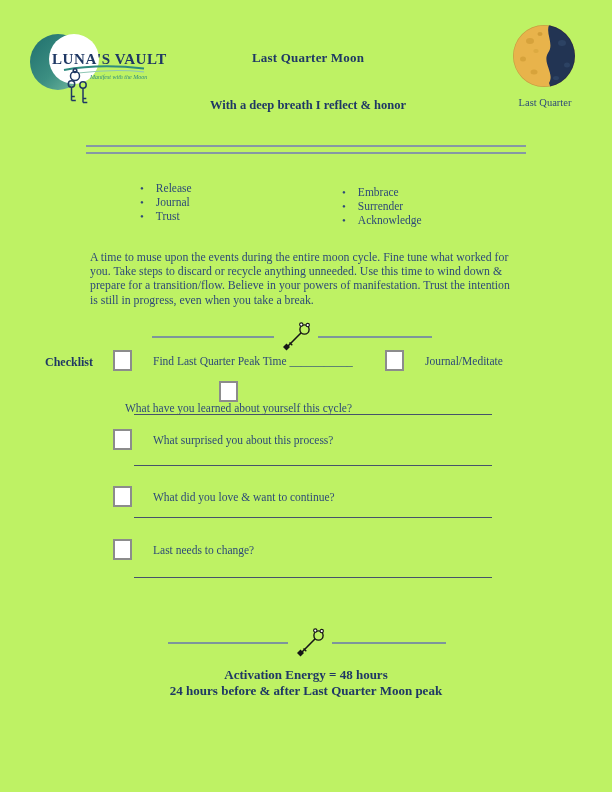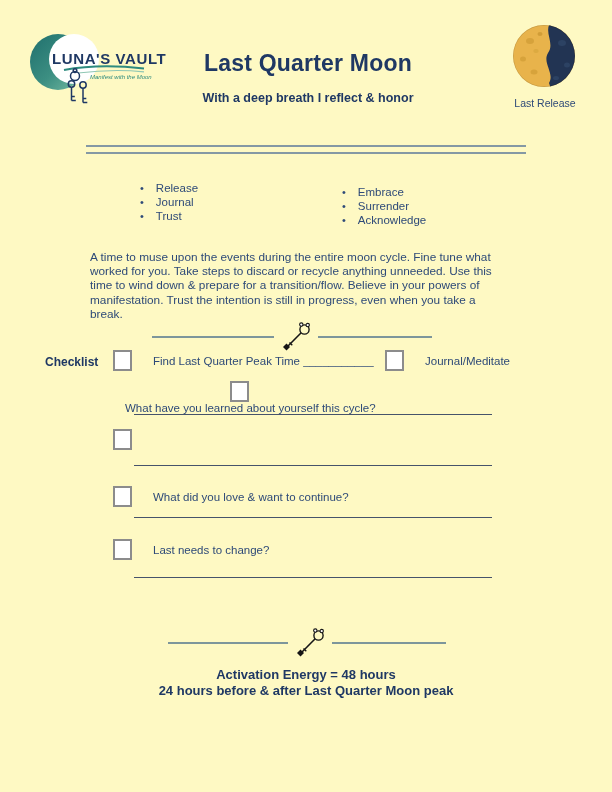--- a/index.html
+++ b/index.html
@@ -1,27 +1,27 @@
 <!DOCTYPE html>
 <html><head>
 <meta charset="utf-8">
 <style>
   html,body { margin:0; padding:0; background:#fff; }
   .page {
-    position:relative; width:612px; height:792px; background:#fef9c3;
-    font-family:Liberation Sans, sans-serif; overflow:hidden;
+    position:relative; width:612px; height:792px; background:#bef264;
+    font-family:Liberation Serif, serif; overflow:hidden;
   }
 
   
   .logo { position:absolute; left:28px; top:26px; width:158px; height:82px; }
 
   
   .title-block { position:absolute; left:160px; width:296px; top:50px; text-align:center; }
-  .page-title { font-size:23px; font-weight:bold; color:#1f3864; letter-spacing:0.2px; }
-  .subtitle { margin-top:14px; font-size:12.5px; font-weight:bold; color:#1f3864; line-height:15px; }
+  .page-title { font-size:13px; font-weight:bold; color:#1f3864; letter-spacing:0.2px; }
+  .subtitle { margin-top:32px; font-size:12.5px; font-weight:bold; color:#1f3864; line-height:15px; }
 
   
   .moon-fig { position:absolute; left:502px; top:23px; width:86px; text-align:center; }
   .moon-label { margin-top:4px; font-size:10.5px; color:#2e4a78; }
 
   
   .double-rule { position:absolute; left:86px; top:145px; width:440px; }
   .double-rule .rule { height:2px; background:#8599a4; }
   .double-rule .rule + .rule { margin-top:5px; }
 
@@ -119,21 +119,21 @@
         <ellipse cx="17" cy="36" rx="3" ry="2.5" fill="#d09c35" opacity="0.7"></ellipse>
         <ellipse cx="28" cy="49" rx="3.5" ry="2.5" fill="#d09c35" opacity="0.7"></ellipse>
         <ellipse cx="34" cy="11" rx="2.5" ry="2" fill="#c8942f" opacity="0.7"></ellipse>
         <ellipse cx="30" cy="28" rx="2.6" ry="2" fill="#d8a73e" opacity="0.8"></ellipse>
         <ellipse cx="56" cy="20" rx="4" ry="3" fill="#2c4263"></ellipse>
         <ellipse cx="61" cy="42" rx="3" ry="2.5" fill="#2c4263"></ellipse>
         <ellipse cx="50" cy="55" rx="3" ry="2" fill="#2c4263"></ellipse>
         <circle cx="38" cy="33" r="31" fill="none" stroke="#00000022" stroke-width="1.5"></circle>
       </g>
     </svg>
-    <div class="moon-label">Last Release</div>
+    <div class="moon-label">Last Quarter</div>
   </div>
 
   <div class="double-rule">
     <div class="rule"></div>
     <div class="rule"></div>
   </div>
 
   <div class="keywords-left">
     <ul class="kw-list">
       <li>
@@ -194,20 +194,21 @@
   </div>
 
   <div class="check-row" style="left:113px; top:381px;flex-direction:column;">
     <span class="cb"></span>
     <span class="check-text">What have you learned about yourself this cycle?</span>
   </div>
   <div class="answer-line" style="top:414px;"></div>
 
   <div class="check-row" style="left:113px; top:429px;">
     <span class="cb"></span>
+    <span class="check-text">What surprised you about this process?</span>
   </div>
   <div class="answer-line" style="top:465px;"></div>
 
   <div class="check-row" style="left:113px; top:486px;">
     <span class="cb"></span>
     <span class="check-text">What did you love &amp; want to continue?</span>
   </div>
   <div class="answer-line" style="top:517px;"></div>
 
   <div class="check-row" style="left:113px; top:539px;">

